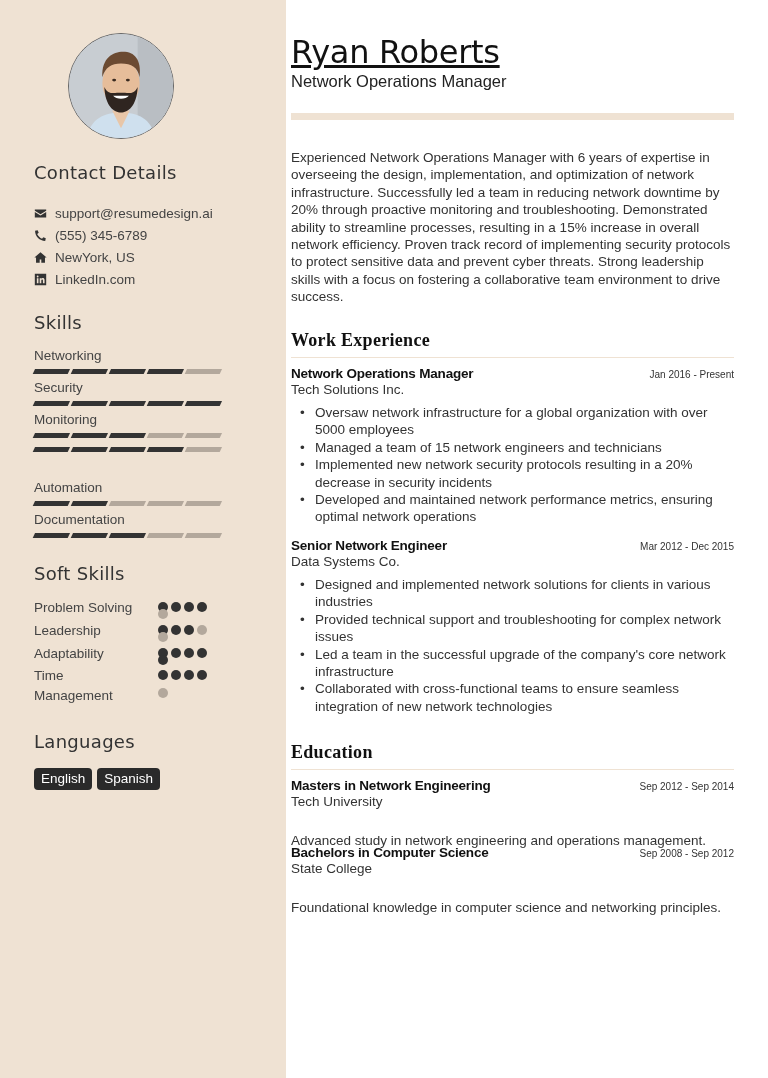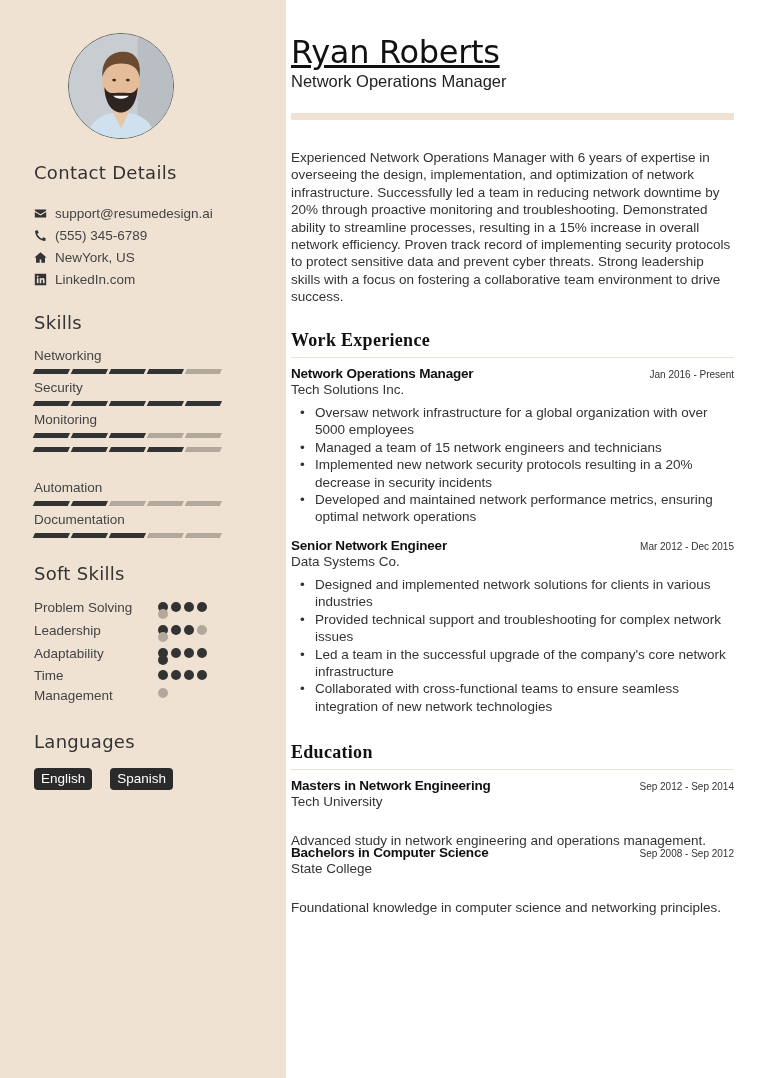--- a/index.html
+++ b/index.html
@@ -24,21 +24,21 @@
   .seg.off { background: #b3a89c; }
 
   .soft { position: absolute; left: 34px; top: 598px; width: 200px; }
   .soft-row { display: flex; position: relative; }
   .soft-name { width: 124px; font-size: 13.5px; color: #444; line-height: 19.5px; }
   .dots { display: flex; flex-wrap: wrap; width: 52px; gap: 0 3px; height: 19px; align-content: flex-start; padding-top: 4px; }
   .dot { width: 10px; height: 10px; border-radius: 50%; background: #333; }
   .dot.off { background: #b3a89c; }
   .dot.wrap { margin-top: -3px; }
 
-  .langs { position: absolute; left: 34px; top: 768px; display: flex; gap: 18px; }
+  .langs { position: absolute; left: 34px; top: 768px; display: flex; gap: 5px; }
   .lang { background: #2a2a2a; color: #fff; font-size: 13.5px; padding: 3px 7px; border-radius: 4px; line-height: 16px; }
 
   .main { position: absolute; left: 291px; top: 0; width: 443px; }
   .name { position: absolute; top: 33px; left: 0; font-size: 32px; font-weight: 500; color: #111; letter-spacing: -0.3px; font-family: "DejaVu Sans", sans-serif; line-height: 38px; text-decoration: underline; }
   .title { position: absolute; top: 72px; left: 0; font-size: 16.5px; color: #222; }
   .accent-bar { position: absolute; top: 113px; left: 0; width: 443px; height: 7px; background: #efe2d3; }
   .summary { position: absolute; top: 149px; left: 0; width: 443px; font-size: 13.5px; line-height: 17.4px; color: #333; }
 
   .sec-h { position: absolute; left: 0; width: 443px; font-size: 18px; color: #111; letter-spacing: 0.3px; padding-bottom: 6px; border-bottom: 1px solid #efe2d3; font-family: Liberation Serif, serif; }
 

